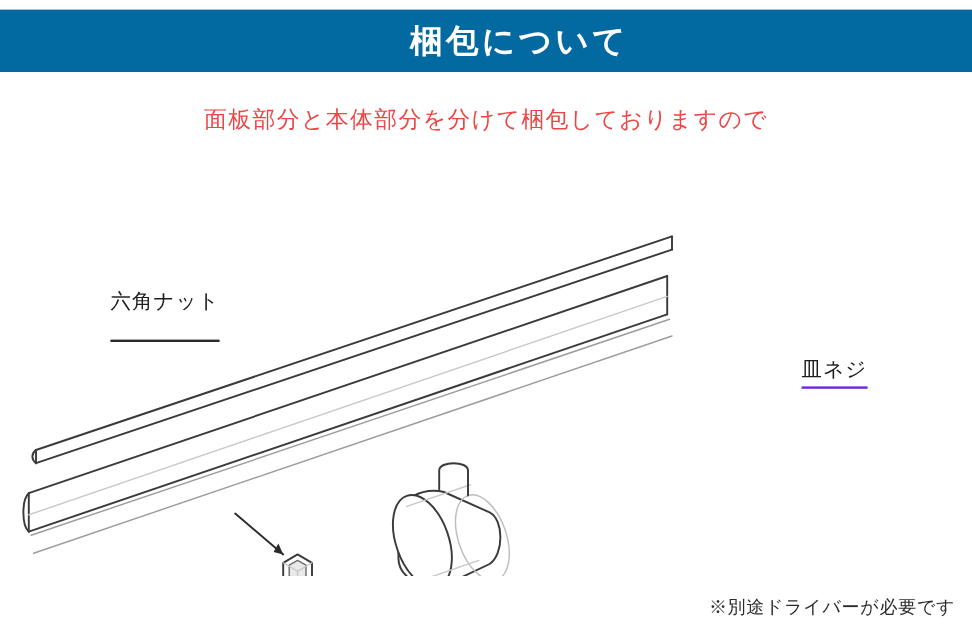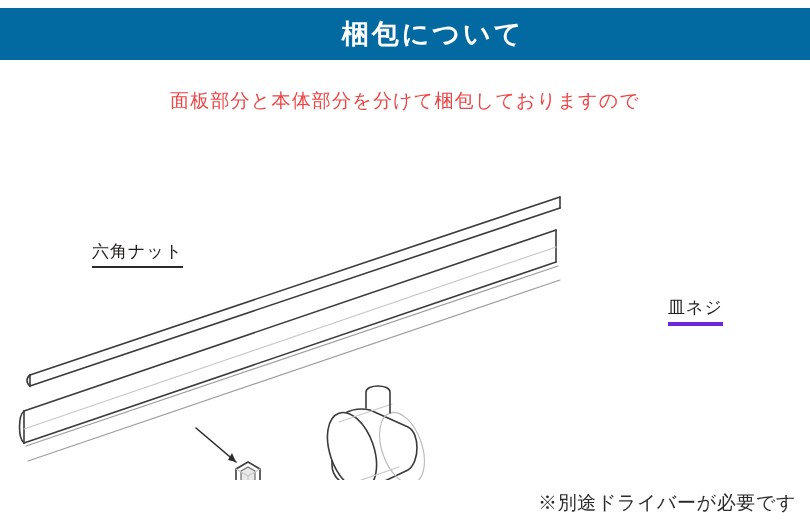--- a/index.html
+++ b/index.html
@@ -77,35 +77,35 @@
     position: absolute;
     font-size: 17px;
     letter-spacing: 1px;
     color: #1f1d1b;
     white-space: nowrap;
   }
   .label-nut {
     left: 92px;
     top: 240px;
     border-bottom: 2px solid #2b2b2b;
-    padding-bottom: 3px;
+    padding-bottom: 20px;
   }
   .label-screw {
     left: 668px;
     top: 296px;
-    border-bottom: 4px solid #6d28d9;
+    border-bottom: 2px solid #6d28d9;
     padding-bottom: 3px;
   }
 
   
   .footnote {
     position: absolute;
     right: 14px;
     bottom: 12px;
-    font-size: 19px;
+    font-size: 15px;
     letter-spacing: 0.6px;
     color: #2b2b2b;
   }
 </style>
 </head>
 <body>
 
 <div id="page">
 
   <div class="header-band">

